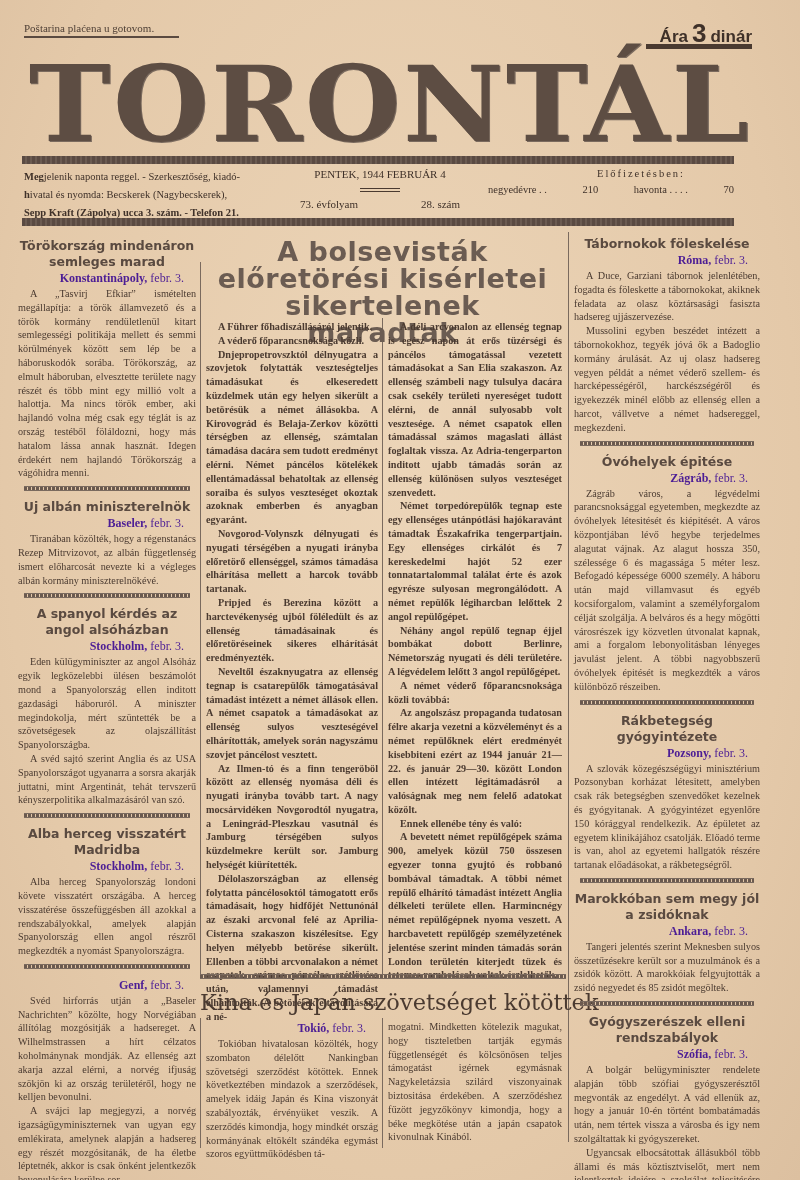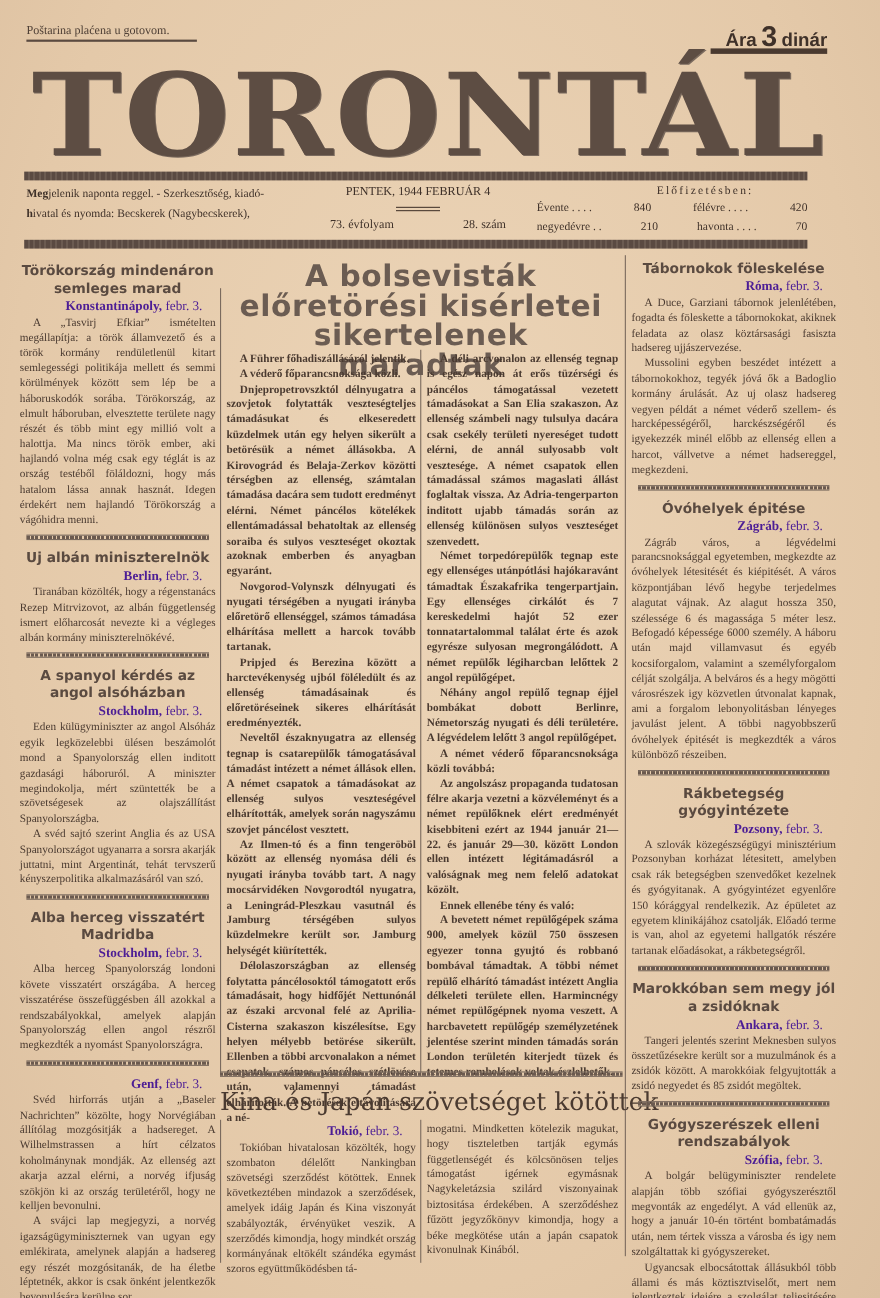--- a/index.html
+++ b/index.html
@@ -69,40 +69,35 @@
     <span>Ára</span><span class="big">3</span><span>dinár</span>
   </div>
   <div class="price-rule"></div>
 
   <div class="masthead">TORONTÁL</div>
   <div class="mast-rule" style="top:156px;"></div>
 
   <div class="info-left">
     <div><b>Meg</b><span>jelenik naponta reggel. - Szerkesztőség, kiadó-</span></div>
     <div><b>h</b><span>ivatal és nyomda: Becskerek (Nagybecskerek),</span></div>
+    <div style="font-weight:bold;">Sepp Kraft (Zápolya) ucca 3. szám. - Telefon 21.</div>
   </div>
 
   <div class="info-mid">
     <div class="date">PENTEK, 1944 FEBRUÁR 4</div>
     <div class="dbl"></div>
     <div class="row">
       <span>73. évfolyam</span>
       <span>28. szám</span>
     </div>
   </div>
 
   <div class="info-right">
     <div class="ttl">Előfizetésben:</div>
     <div class="row">
-      <span>Évente . . . .</span>
-      <span>840</span>
-      <span>félévre . . . .</span>
-      <span>420</span>
-    </div>
-    <div class="row">
       <span>negyedévre . .</span>
       <span>210</span>
       <span>havonta . . . .</span>
       <span>70</span>
     </div>
   </div>
   <div class="mast-rule" style="top:218px;"></div>
 
   <div class="vline" style="left:200px; top:262px; height:715px;"></div>
   <div class="vline" style="left:382px; top:318px; height:660px;"></div>
@@ -112,21 +107,21 @@
 
   <div class="col" style="left:18px; top:238px; width:178px;">
     <div>
       <div class="hl">Törökország mindenáron semleges marad</div>
       <div class="dateline"><span>Konstantinápoly,</span> <span class="d">febr. 3.</span></div>
       <p>A „Tasvirj Efkiar” ismételten megállapítja: a török államvezető és a török kormány rendületlenül kitart semlegességi politikája mellett és semmi körülmények között sem lép be a háboruskodók sorába. Törökország, az elmult háboruban, elvesztette területe nagy részét és több mint egy millió volt a halottja. Ma nincs török ember, aki hajlandó volna még csak egy téglát is az ország testéből föláldozni, hogy más hatalom lássa annak hasznát. Idegen érdekért nem hajlandó Törökország a vágóhidra menni.</p>
     </div>
     <div class="sep"></div>
     <div>
       <div class="hl">Uj albán miniszterelnök</div>
-      <div class="dateline"><span>Berlin,</span> <span class="d">febr. 3.</span></div>
+      <div class="dateline"><span>Baseler,</span> <span class="d">febr. 3.</span></div>
       <p>Tiranában közölték, hogy a régenstanács Rezep Mitrvizovot, az albán függetlenség ismert előharcosát nevezte ki a végleges albán kormány miniszterelnökévé.</p>
     </div>
     <div class="sep"></div>
     <div>
       <div class="hl">A spanyol kérdés az angol alsóházban</div>
       <div class="dateline"><span>Stockholm,</span> <span class="d">febr. 3.</span></div>
       <p>Eden külügyminiszter az angol Alsóház egyik legközelebbi ülésen beszámolót mond a Spanyolország ellen inditott gazdasági háboruról. A miniszter megindokolja, mért szüntették be a szövetségesek az olajszállítást Spanyolországba.</p>
       <p>A svéd sajtó szerint Anglia és az USA Spanyolországot ugyanarra a sorsra akarják juttatni, mint Argentinát, tehát tervszerű kényszerpolitika alkalmazásáról van szó.</p>
     </div>
     <div class="sep"></div>

